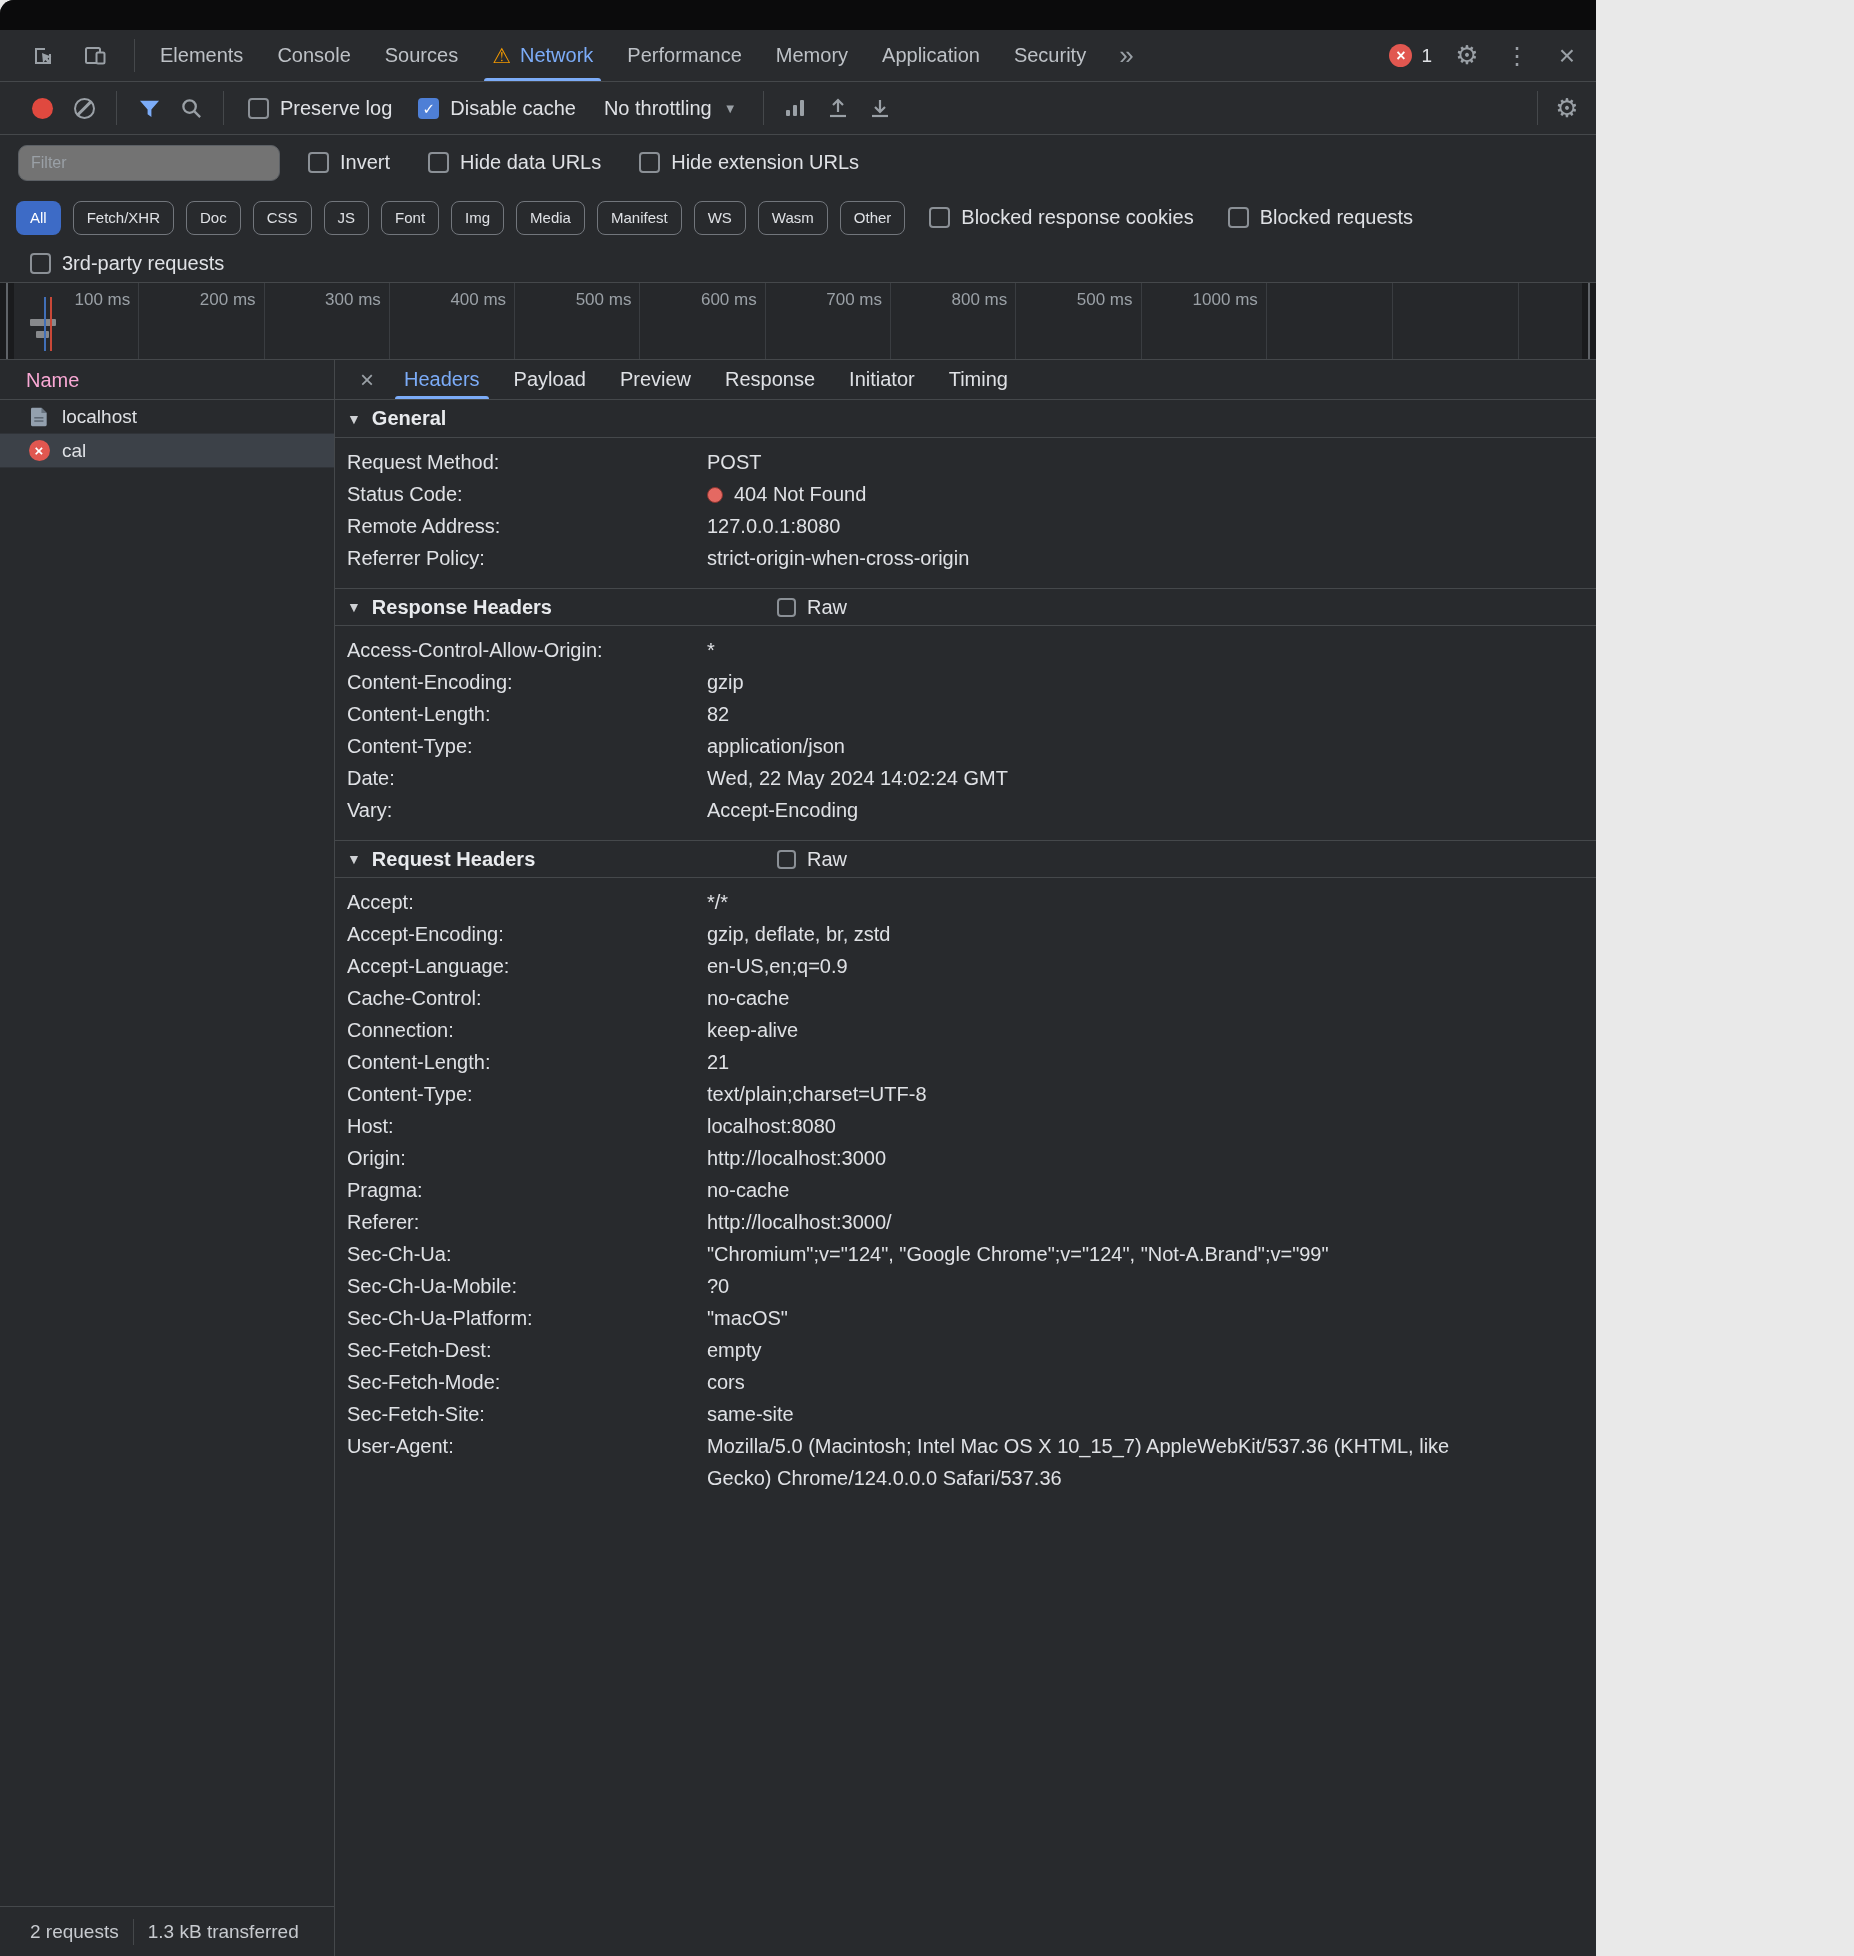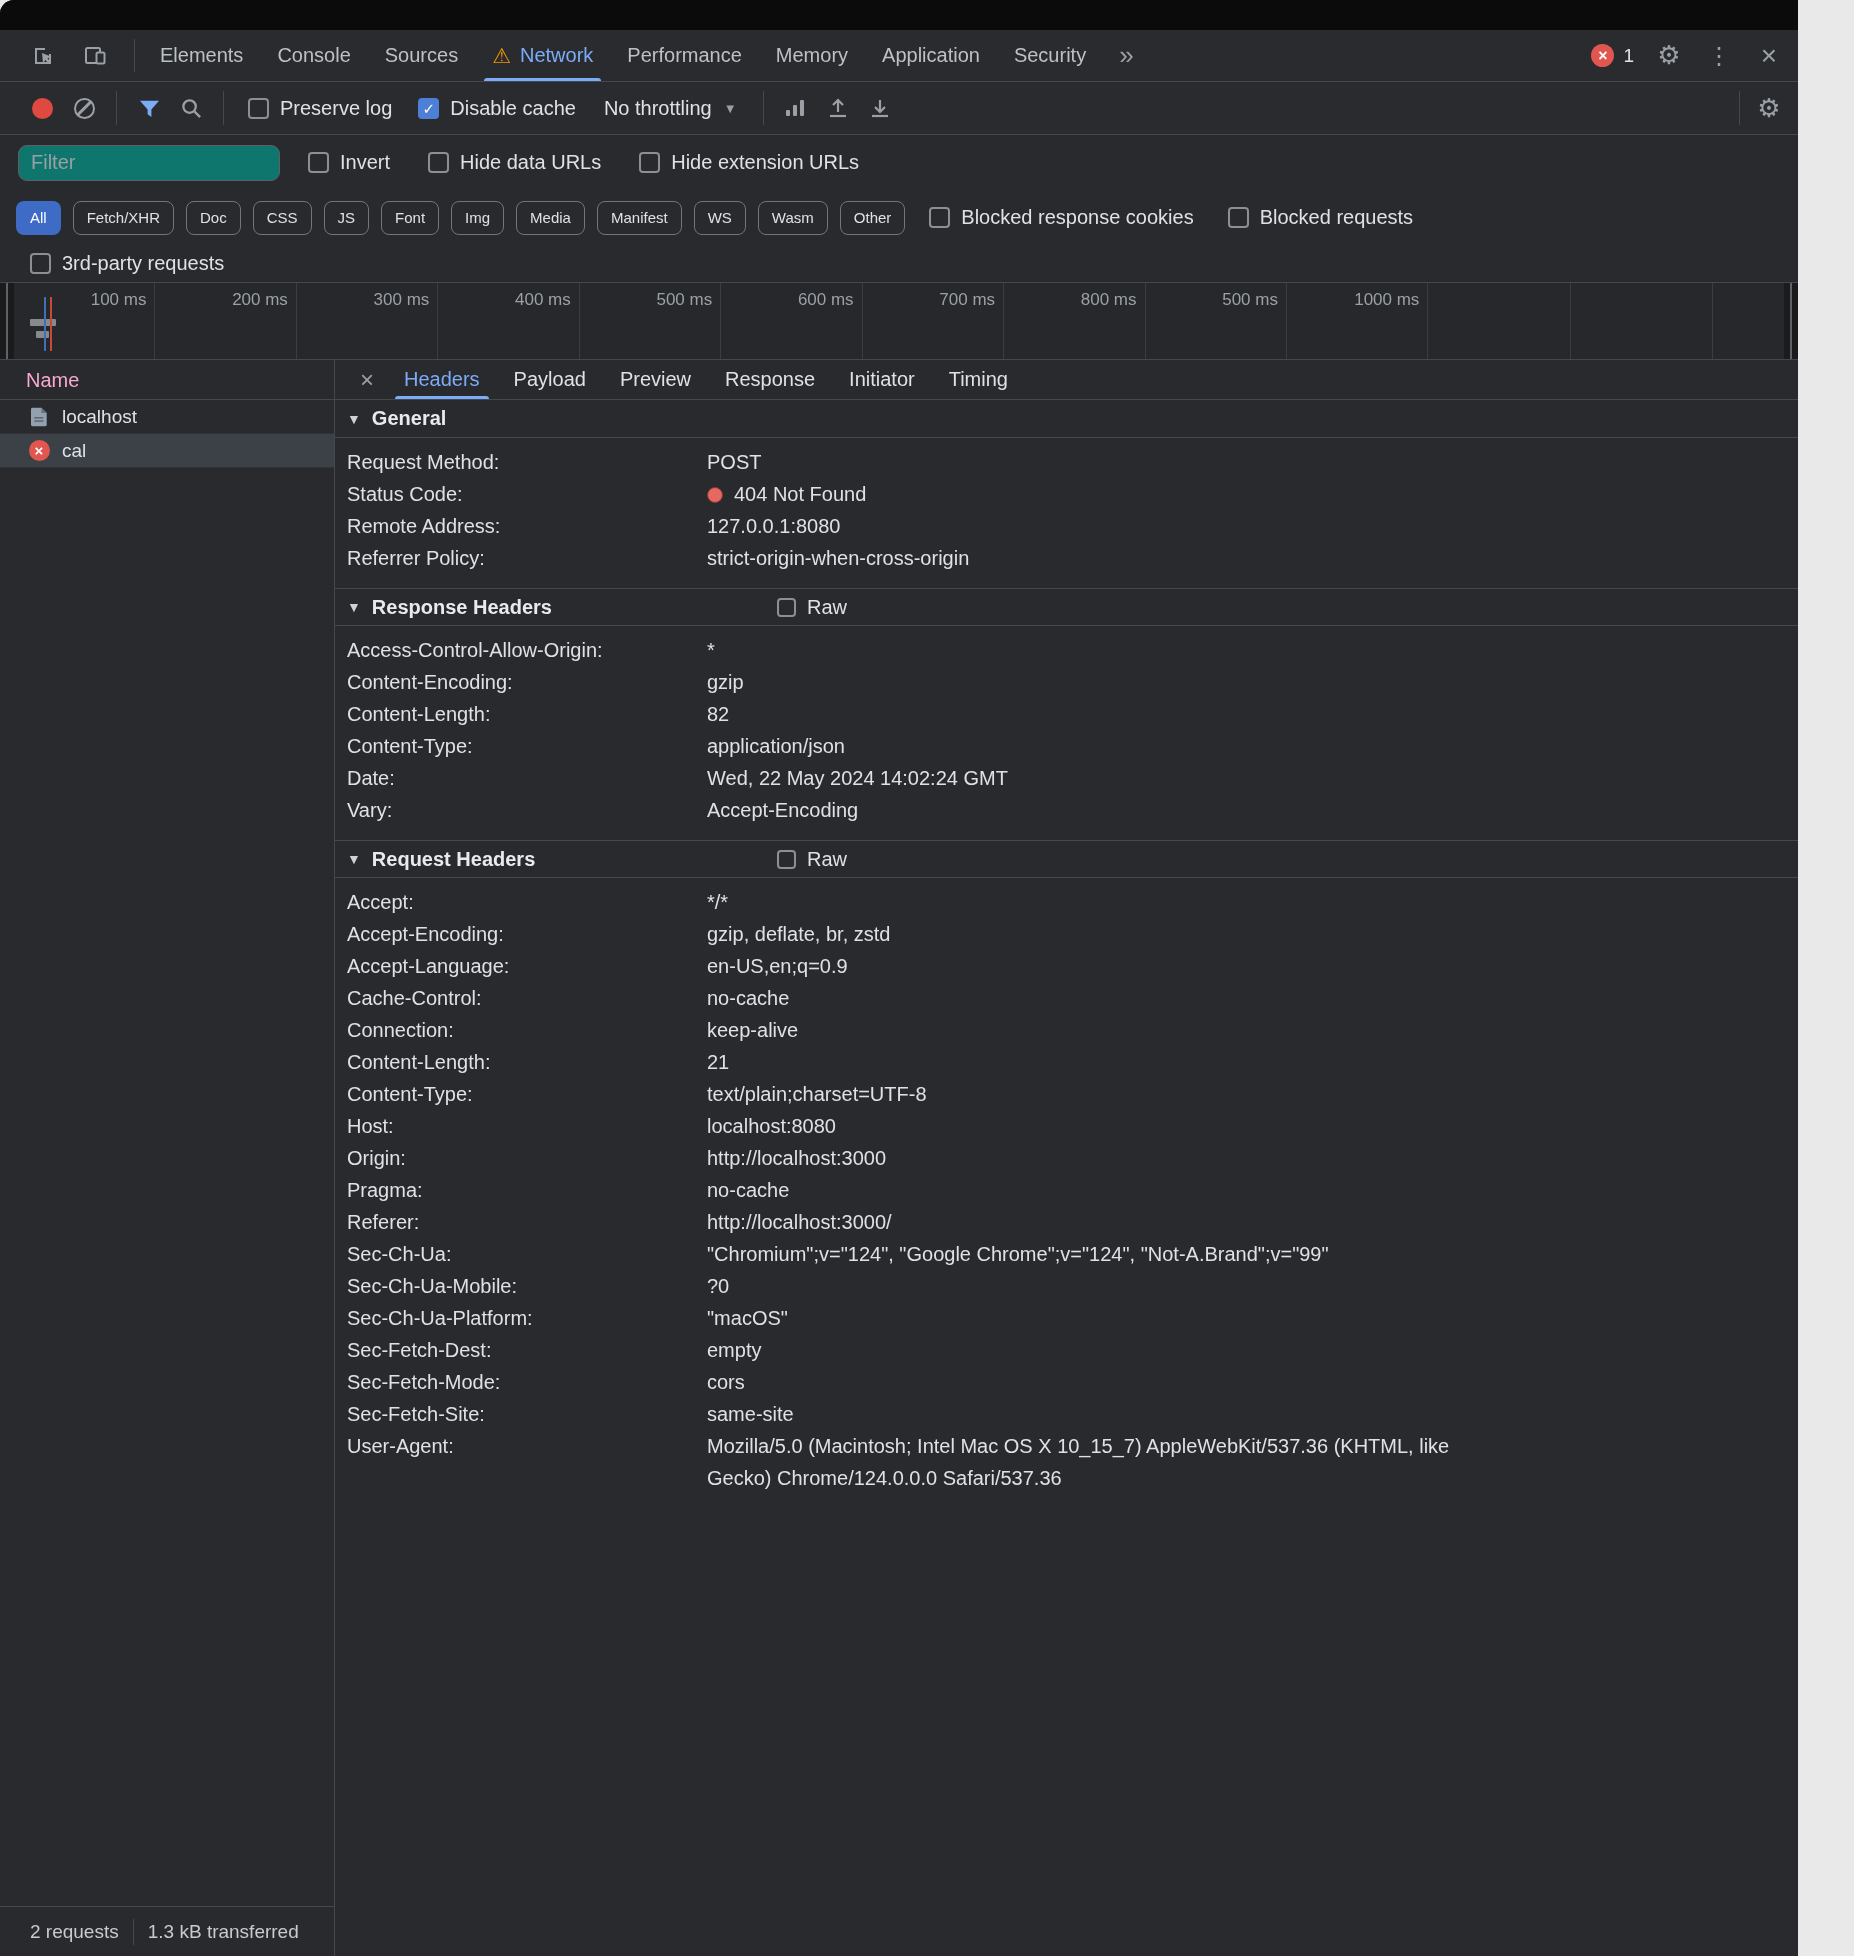--- a/index.html
+++ b/index.html
@@ -1,18 +1,18 @@
 <!DOCTYPE html>
 <html style="--accent-blue: #7cacf8; --checkbox-blue: #4e7fd6; --chip-selected-bg: #3d6bc6; --record-red: #e0493f; --error-badge-red: #e15750; --status-dot-red: #e46962; --warning-orange: #f29900;"><head>
 <meta charset="utf-8">
 <style>
   *{box-sizing:border-box;margin:0;padding:0}
   html{background:#e9e9e9}
   body{width:1854px;height:1956px;font-family:"Liberation Sans","DejaVu Sans",sans-serif;color:#e8eaed;font-size:20px}
-  .screen{width:1798px;height:1956px;background:#282a2d;display:flex;flex-direction:column;overflow:hidden;border-top-left-radius:14px}
+  .screen{width:1596px;height:1956px;background:#282a2d;display:flex;flex-direction:column;overflow:hidden;border-top-left-radius:14px}
   .top-strip{height:30px;background:#0b0b0c;flex:none}
   .vsep{width:1px;align-self:stretch;background:#45484b;margin:9px 8px;flex:none}
 
   
   .tabbar{height:52px;flex:none;display:flex;align-items:stretch;background:#292b2e;border-bottom:1px solid #45484b;padding:0 14px 0 22px}
   .tb-icongroup{display:flex;align-items:center;gap:10px}
   .icon-btn{width:42px;height:40px;display:flex;align-items:center;justify-content:center;flex:none}
   .main-tabs{display:flex;align-items:stretch}
   .main-tab{display:flex;align-items:center;gap:9px;padding:0 17px;color:#bdc1c6;position:relative;white-space:nowrap}
   .main-tab.active{color:var(--accent-blue,#7cacf8)}
@@ -40,21 +40,21 @@
   .cb{width:21px;height:21px;border:2px solid #8b9096;border-radius:4px;flex:none;display:inline-flex;align-items:center;justify-content:center;background:transparent}
   .cb.checked{background:var(--checkbox-blue,#4e7fd6);border-color:var(--checkbox-blue,#4e7fd6)}
   .cb-check{color:#fff;font-size:15px;font-weight:bold;line-height:1}
   .cb.small{width:19px;height:19px}
   .dropdown{display:flex;align-items:center;gap:12px;color:#dfe1e5;padding:0 12px;white-space:nowrap}
   .caret{font-size:13px;color:#9aa0a6}
   .tb-spacer{flex:1}
 
   
   .filterrow{height:55px;flex:none;display:flex;align-items:center;gap:18px;padding:0 18px}
-  .filter-input{width:262px;height:36px;background:#0f766e;border:1.5px solid #5c6065;border-radius:9px;color:#e8eaed;font-size:20px;font-family:inherit;padding:0 12px;outline:none}
+  .filter-input{width:262px;height:36px;background:#737373;border:1.5px solid #5c6065;border-radius:9px;color:#e8eaed;font-size:16px;font-family:inherit;padding:0 12px;outline:none}
   .filter-input::placeholder{color:#9aa0a6}
 
   
   .chiprow{height:55px;flex:none;display:flex;align-items:center;padding:0 16px}
   .chips{display:flex;align-items:center;gap:12px}
   .chip{height:34px;display:inline-flex;align-items:center;padding:0 13px;border-radius:8px;border:1px solid #72767c;color:#dfe1e5;font-size:15px;white-space:nowrap}
   .chip.active{background:var(--chip-selected-bg,#3d6bc6);border-color:transparent;color:#fff}
   .chiprow .cb-group{margin-left:14px}
 
   

